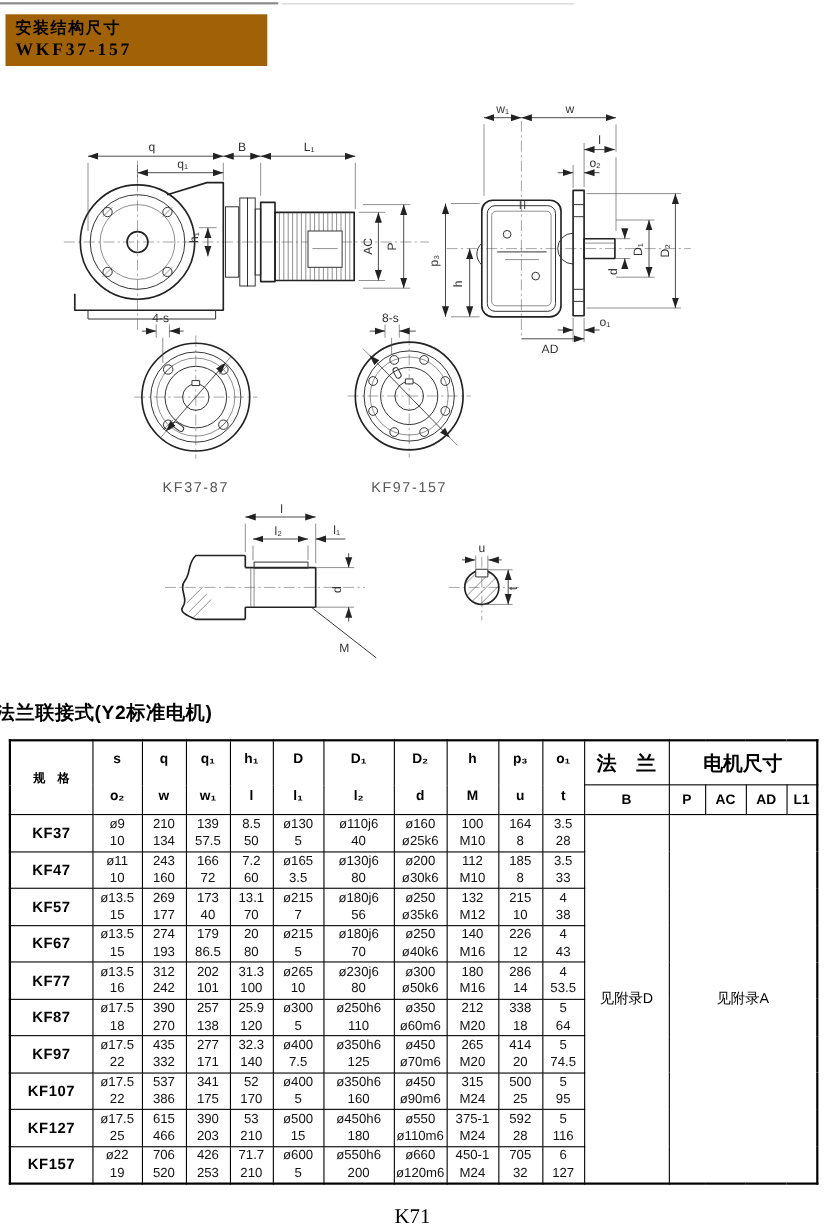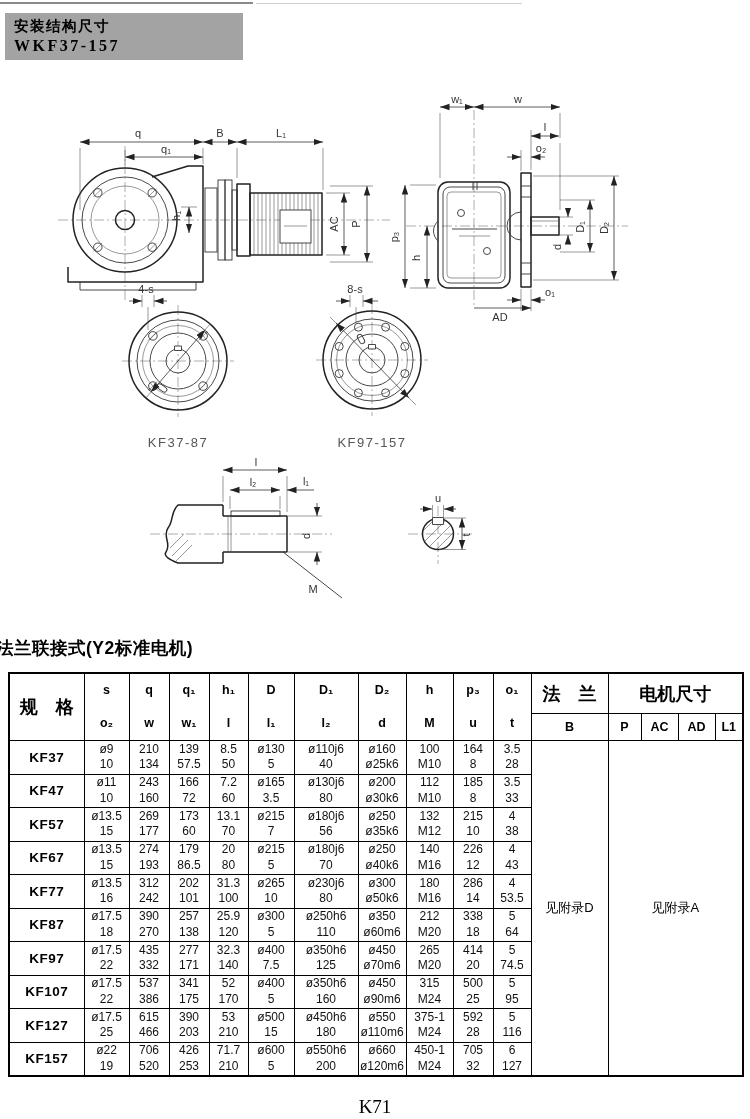--- a/index.html
+++ b/index.html
@@ -1,40 +1,40 @@
 <!DOCTYPE html>
 <html><head>
 <meta charset="utf-8">
 <style>
   html,body{margin:0;padding:0;}
   body{width:750px;height:1119px;position:relative;background:#fff;
        font-family:"Liberation Sans","DejaVu Sans",sans-serif;color:#000;overflow:hidden;}
   .topline{position:absolute;}
   #tl1{left:0;top:2px;width:253px;height:2px;background:#8a8a8a;}
   #tl2{left:256px;top:3px;width:266px;height:1px;background:#cfcfcf;}
-  #masthead{position:absolute;left:5px;top:13px;width:238px;height:47px;background:#a3a3a3;
+  #masthead{position:absolute;left:5px;top:13px;width:238px;height:47px;background:#a16207;
             box-sizing:border-box;padding:4px 0 0 9px;}
   #masthead .t1{font-size:14.5px;font-weight:bold;letter-spacing:1.5px;line-height:19px;}
   #masthead .t2{font-size:16px;font-weight:bold;letter-spacing:2.5px;line-height:20px;font-family:Liberation Serif, serif;}
   #drawings{position:absolute;left:0;top:0;}
   svg text{font-size:11px;fill:#333;text-anchor:middle;}
   svg text.cap{font-size:13px;fill:#555;letter-spacing:1.5px;}
   .k2{stroke:#222;stroke-width:1.5;fill:none;stroke-linejoin:round;}
   .k1{stroke:#333;stroke-width:.9;fill:none;}
   .k1f{stroke:#333;stroke-width:.9;fill:#fff;}
   .k0{stroke:#444;stroke-width:.55;fill:none;}
   .dim{stroke:#333;stroke-width:.8;fill:none;}
   .ext{stroke:#555;stroke-width:.6;fill:none;}
   .cl{stroke:#777;stroke-width:.6;stroke-dasharray:10 3 2 3;fill:none;}
   #sect{position:absolute;left:-4px;top:636px;font-size:17.5px;font-weight:bold;letter-spacing:.5px;}
   #dimtable{position:absolute;left:8px;top:672px;width:734px;border-collapse:collapse;
             table-layout:fixed;border:2px solid #000;}
   #dimtable td{border:1px solid #000;padding:0;text-align:center;vertical-align:middle;}
   tr.h1{height:40px;} tr.h2{height:26px;} tbody tr{height:33.5px;margin-top:36px;}
-  td.spec{font-size:18px;font-weight:bold;}
+  td.spec{font-size:11px;font-weight:bold;}
   td.colh{white-space:pre-line;line-height:33px;font-weight:bold;font-size:12.5px;}
   td.grp{font-weight:bold;font-size:18px;}
   td.sub{font-weight:bold;font-size:12.5px;}
   td.m{font-weight:bold;font-size:13.5px;letter-spacing:.5px;}
   td.v{white-space:pre-line;line-height:15.5px;font-size:12px;color:#111;}
   td.apdx{font-weight:normal;font-size:13px;vertical-align:top;padding-top:92px;}
   #footer{position:absolute;left:0;top:1096px;width:750px;text-align:center;
           font-family:"Liberation Serif","DejaVu Serif",serif;font-size:19px;}
 </style>
 </head>
@@ -336,21 +336,21 @@
       <td class="v">3.5
 33</td>
     </tr>
     <tr>
       <td class="m">KF57</td>
       <td class="v">ø13.5
 15</td>
       <td class="v">269
 177</td>
       <td class="v">173
-60</td>
+40</td>
       <td class="v">13.1
 70</td>
       <td class="v">ø215
 7</td>
       <td class="v">ø180j6
 56</td>
       <td class="v">ø250
 ø35k6</td>
       <td class="v">132
 M12</td>

